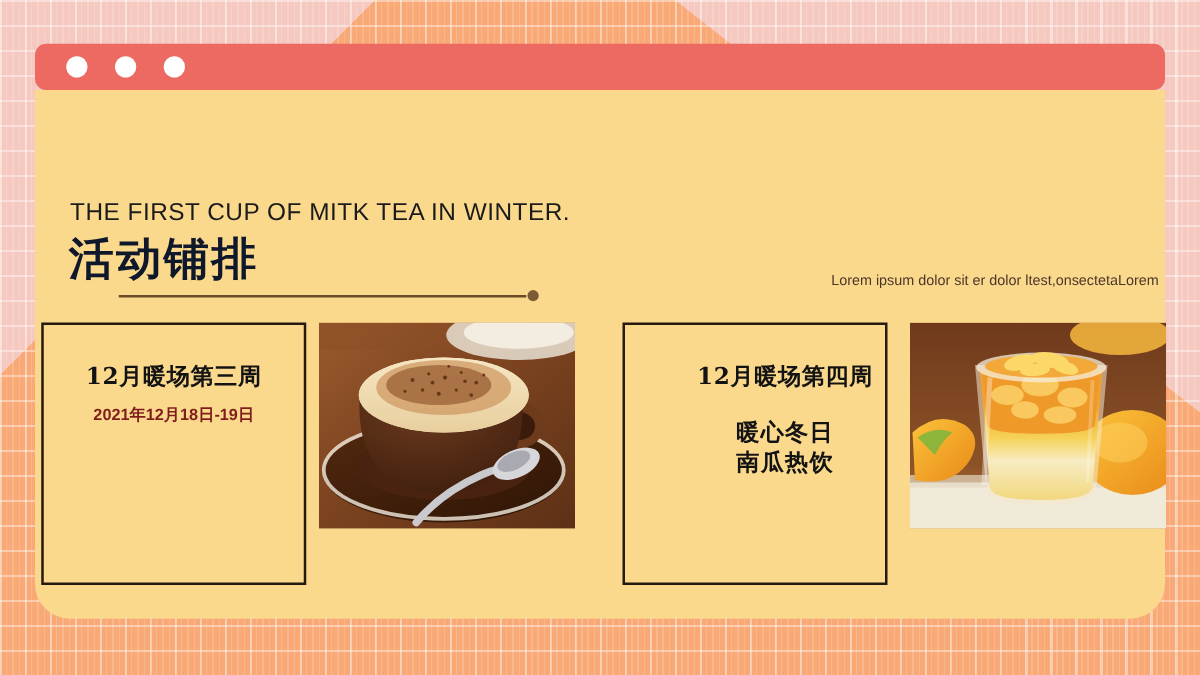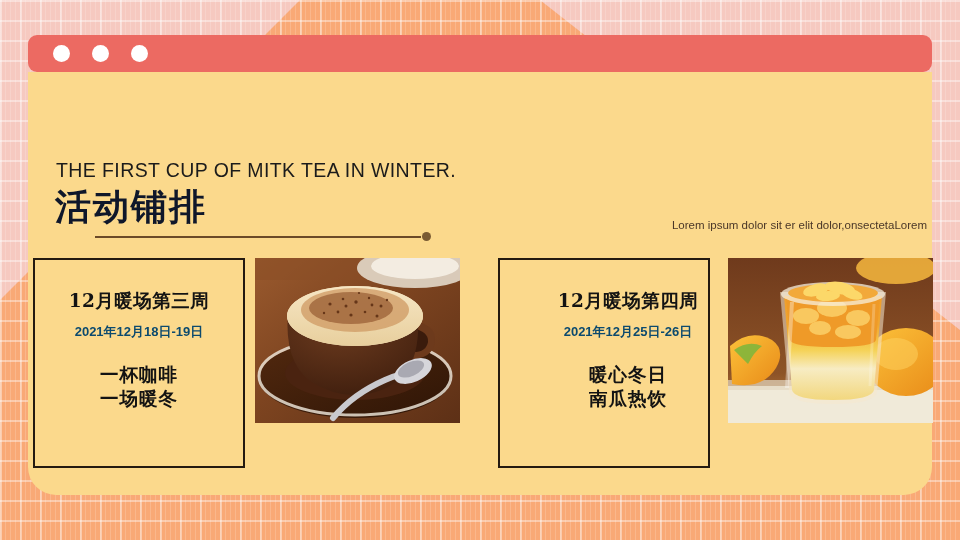--- a/index.html
+++ b/index.html
@@ -173,21 +173,21 @@
     margin-top: 28px;
     font-size: 18.5px;
     font-weight: bold;
     color: #131313;
     letter-spacing: 0.5px;
   }
   .card-date {
     margin-top: 10px;
     font-size: 13px;
     font-weight: bold;
-    color: #0c4a6e;
+    color: #7f1d1d;
     font-family: "Liberation Sans", sans-serif;
   }
   .card-slogan {
     margin-top: 22px;
     font-size: 18.5px;
     font-weight: bold;
     color: #131313;
     line-height: 1.28;
     text-align: center;
     letter-spacing: 1px;
@@ -221,34 +221,30 @@
     <span class="dot"></span>
     <span class="dot"></span>
     <span class="dot"></span>
   </div>
 
   <div class="panel"></div>
 
   <div class="eyebrow">THE FIRST CUP OF MITK TEA IN WINTER.</div>
   <div class="title-cn">活动铺排</div>
 
-  <div class="lorem">Lorem ipsum dolor sit er elit dolor,onsectetaLorem</div>
+  <div class="lorem">Lorem ipsum dolor sit er dolor ltest,onsectetaLorem</div>
 
   <div class="rule-wrap">
     <div class="rule-line"></div>
     <div class="rule-dot"></div>
   </div>
 
   <div class="textcard c1">
     <div class="card-week">12月暖场第三周</div>
     <div class="card-date">2021年12月18日-19日</div>
-    <div class="card-slogan">
-      <div>一杯咖啡</div>
-      <div>一场暖冬</div>
-    </div>
   </div>
 
   <div class="photo p1">
     <svg viewBox="0 0 205 165" preserveAspectRatio="none">
       <defs>
         <linearGradient id="woodg" x1="0" y1="0" x2="1" y2="1">
           <stop offset="0%" stop-color="#9a5a2e"></stop>
           <stop offset="45%" stop-color="#7d4420"></stop>
           <stop offset="100%" stop-color="#5d3016"></stop>
         </linearGradient>
@@ -296,21 +292,20 @@
           <circle cx="132" cy="42" r="1.2"></circle>
       </g>
       <path d="M78 160 q20 -24 52 -38 q18 -8 28 -6" stroke="#c9c9ce" stroke-width="6" fill="none" stroke-linecap="round"></path>
       <ellipse cx="158" cy="113" rx="20" ry="11" fill="#d6d6db" transform="rotate(-24 158 113)"></ellipse>
       <ellipse cx="156" cy="111" rx="14" ry="7" fill="#a9a9b2" transform="rotate(-24 156 111)"></ellipse>
     </svg>
   </div>
 
   <div class="textcard c2">
     <div class="card-week">12月暖场第四周</div>
-    <div class="card-date">2021年12月25日-26日</div>
     <div class="card-slogan">
       <div>暖心冬日</div>
       <div>南瓜热饮</div>
     </div>
   </div>
 
   <div class="photo p2">
     <svg viewBox="0 0 205 165" preserveAspectRatio="none">
       <defs>
         <linearGradient id="bgbrown" x1="0" y1="0" x2="0" y2="1">

